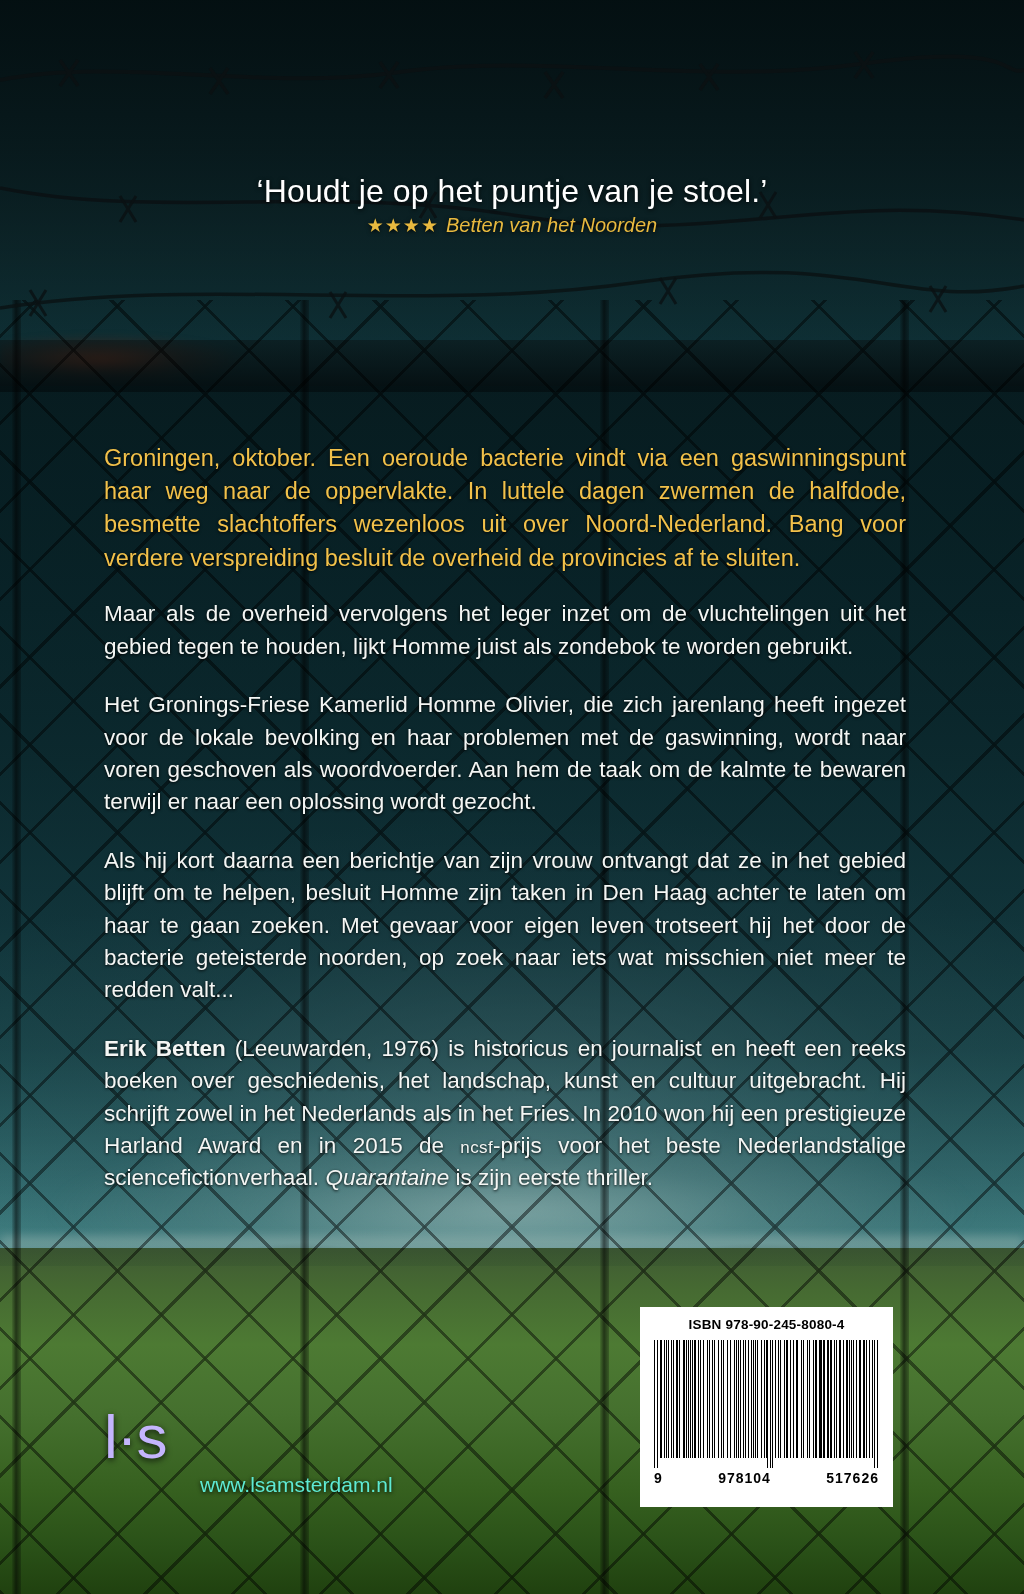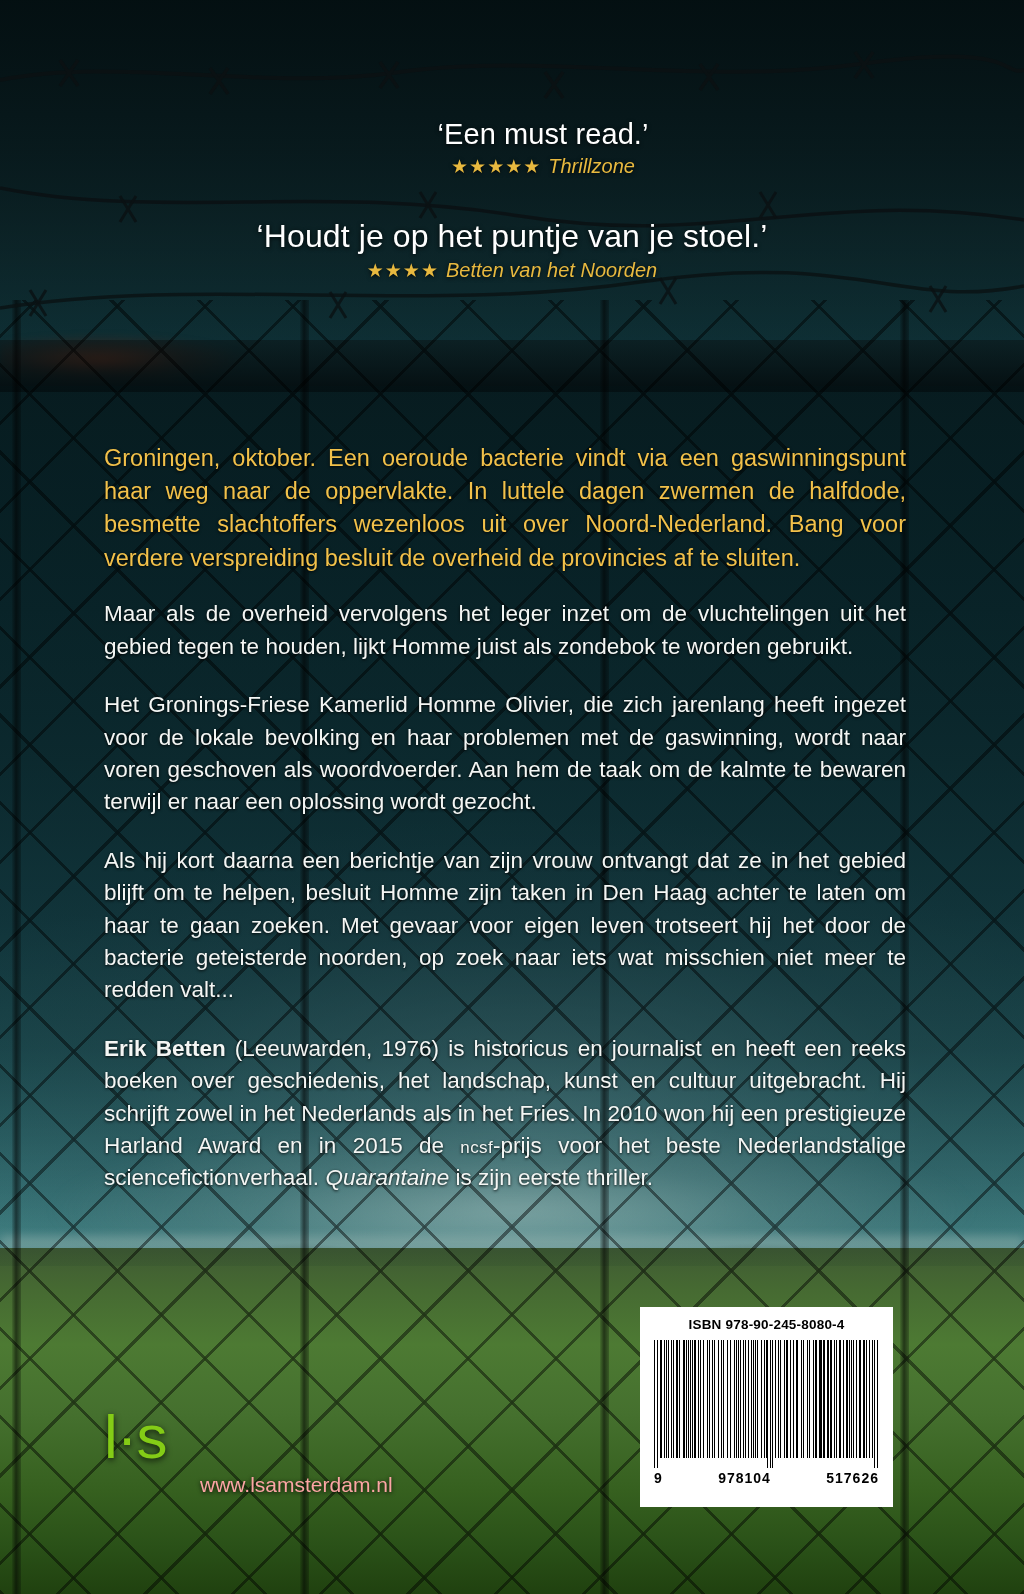--- a/index.html
+++ b/index.html
@@ -159,21 +159,21 @@
     text-shadow: 0 1px 4px rgba(0,0,0,.85);
   }
   .stars {
     font-style: normal;
     letter-spacing: 1px;
     margin-right: 7px;
     font-size: 19px;
     color: #e8b93f;
   }
   .quote-wide {
-    margin-top: 40px;
+    margin-top: 55px;
     text-align: center;
   }
   .quote-wide .quote-text { font-size: 32px; }
 
   .blurb {
     position: absolute;
     left: 104px;
     top: 418px;
     width: 802px;
   }
@@ -235,35 +235,35 @@
     display: flex;
     justify-content: space-between;
     letter-spacing: 1px;
   }
 
   
   .logo {
     position: absolute;
     left: 104px;
     top: 1406px;
-    color: #84cc16;
+    color: #c4b5fd;
   }
   .logo-mark {
     font-size: 62px;
     line-height: 1;
     letter-spacing: -1px;
     font-weight: 400;
     text-shadow: 0 2px 6px rgba(0,0,0,.8);
   }
   .logo-url {
     position: absolute;
     left: 200px;
     top: 1473px;
     font-size: 21px;
-    color: #fca5a5;
+    color: #5eead4;
     text-shadow: 0 1px 4px rgba(0,0,0,.9);
   }
 </style>
 </head>
 <body>
 
 <div id="cover">
 
   <div class="bg-sky"></div>
   <div class="bg-horizon-glow"></div>
@@ -315,26 +315,20 @@
       </g>
     </svg>
   </div>
 
   <div class="content">
 
     <div class="quotes">
       <div class="quote-row">
         <div class="quote-block">
         </div>
-        <div class="quote-block">
-          <div class="quote-text">‘Een must read.’</div>
-          <div class="quote-src">
-            <span class="stars">★★★★★</span><span>Thrillzone</span>
-          </div>
-        </div>
       </div>
 
       <div class="quote-wide">
         <div class="quote-text">‘Houdt je op het puntje van je stoel.’</div>
         <div class="quote-src">
           <span class="stars">★★★★</span><span>Betten van het Noorden</span>
         </div>
       </div>
     </div>
 

